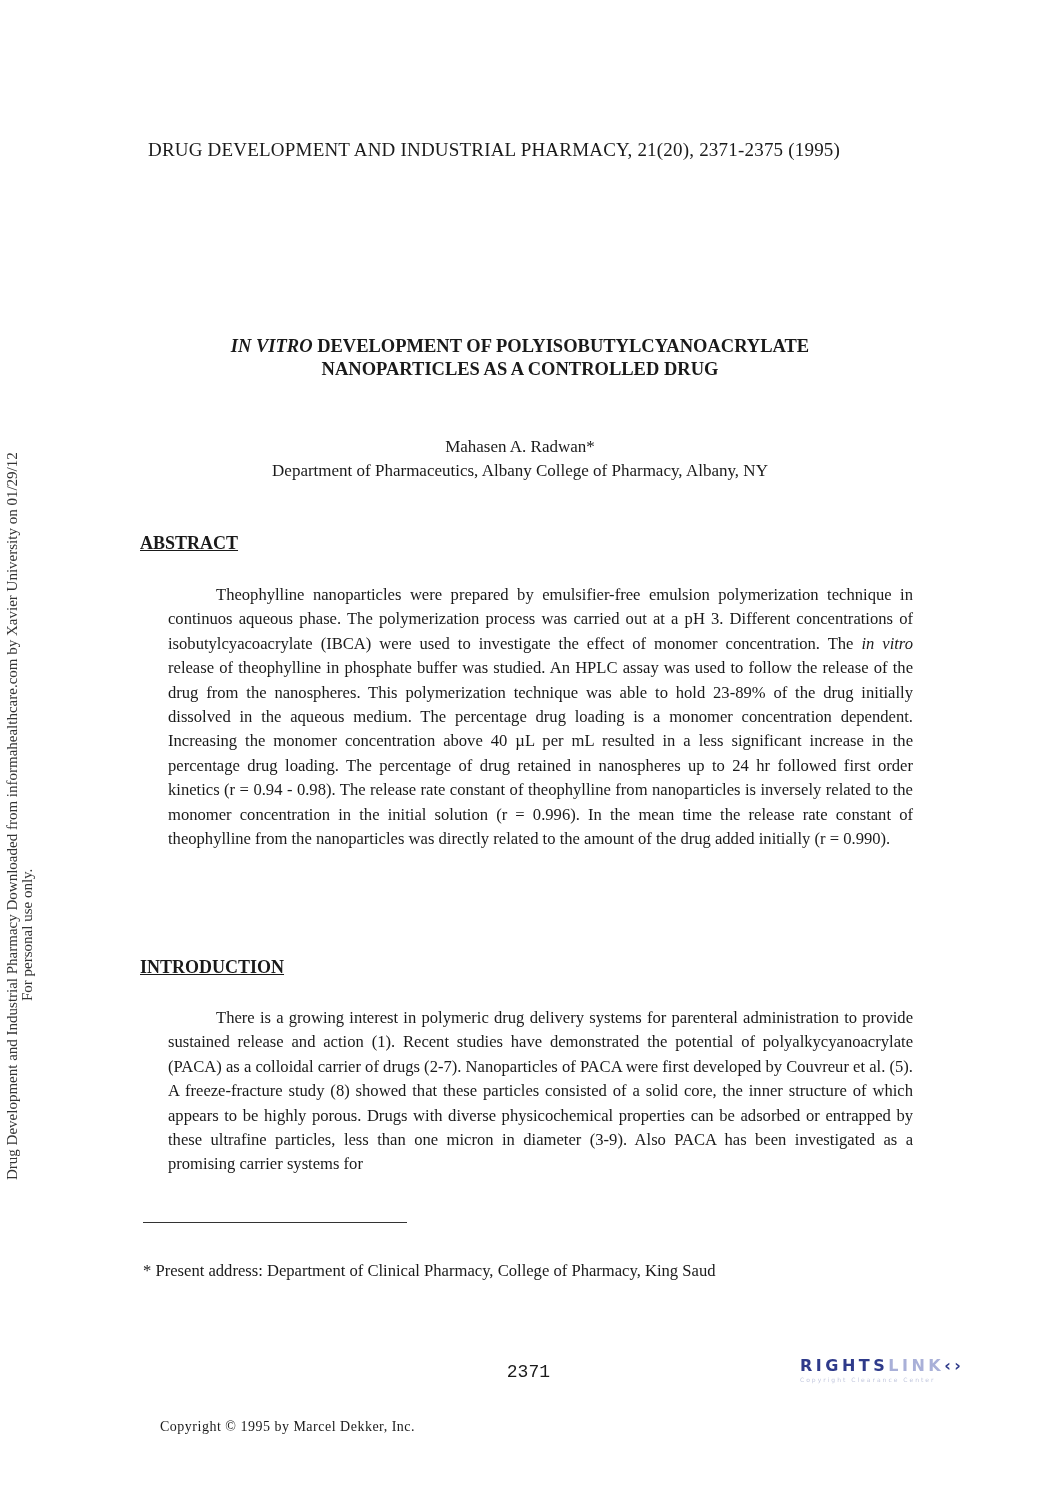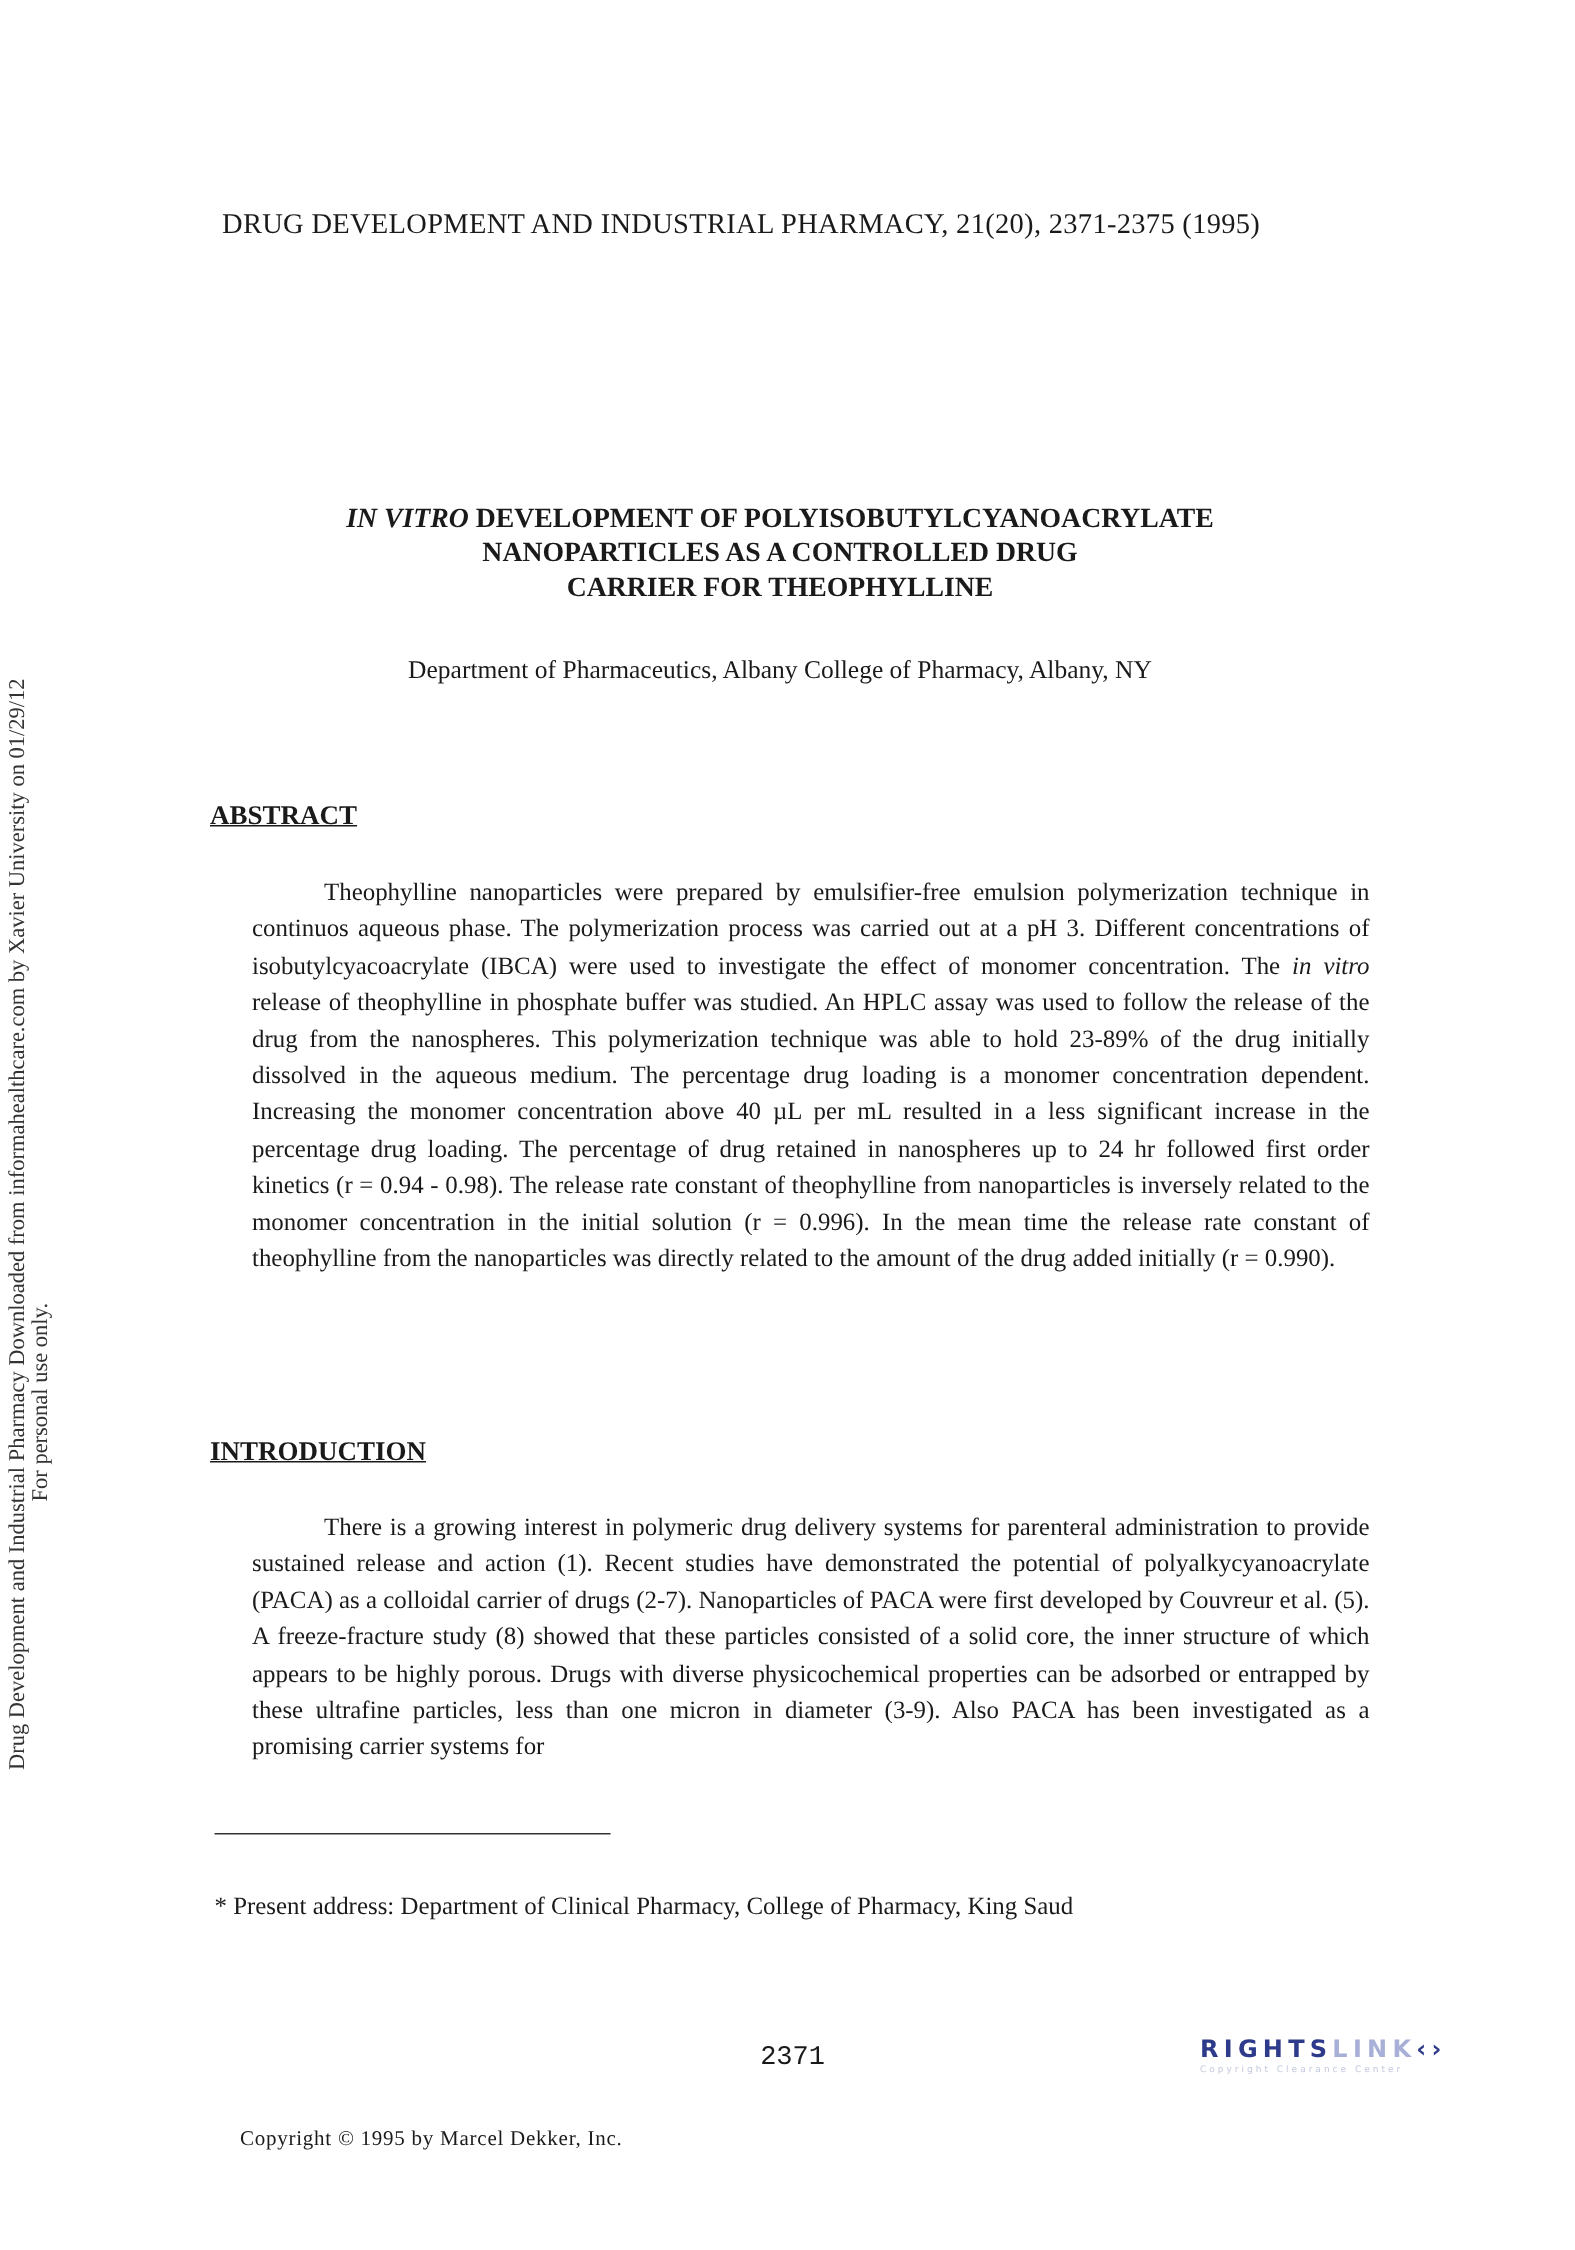--- a/index.html
+++ b/index.html
@@ -54,24 +54,24 @@
 <div class="abs journal-header">DRUG DEVELOPMENT AND INDUSTRIAL PHARMACY, 21(20), 2371-2375 (1995)</div>
 
 <div class="abs watermark">
   <div class="line wm1">Drug Development and Industrial Pharmacy Downloaded from informahealthcare.com by Xavier University on 01/29/12</div>
   <div class="line wm2">For personal use only.</div>
 </div>
 
 <div class="abs title">
   <div><i>IN VITRO</i><span> DEVELOPMENT OF POLYISOBUTYLCYANOACRYLATE</span></div>
   <div>NANOPARTICLES AS A CONTROLLED DRUG</div>
-  <div>CARRIER FOR THEOPHYLLINE</div>
 </div>
 
 <div class="abs author">
+  <div>Mahasen A. Radwan*</div>
   <div>Department of Pharmaceutics, Albany College of Pharmacy, Albany, NY</div>
 </div>
 
 <div class="abs section-heading abstract-h">ABSTRACT</div>
 
 <div class="abs para abstract-body">
   <p><span>Theophylline nanoparticles were prepared by emulsifier-free emulsion polymerization technique in continuos aqueous phase. The polymerization process was carried out at a pH 3.  Different concentrations of isobutylcyacoacrylate (IBCA) were used to investigate the effect of monomer concentration.  The </span><i>in vitro</i><span> release of theophylline in phosphate buffer was studied. An HPLC assay was used to follow the release of the drug from the nanospheres. This polymerization technique was able to hold 23-89% of the drug initially dissolved in the aqueous medium.  The percentage drug loading is a monomer concentration dependent.  Increasing the monomer concentration above 40 µL per mL resulted in a less significant increase in the percentage drug loading. The percentage of drug retained in nanospheres up to 24 hr followed first order kinetics (r = 0.94 - 0.98). The release rate constant of theophylline from nanoparticles is inversely related to the monomer concentration in the initial solution (r = 0.996).  In the mean time the release rate constant of theophylline from the nanoparticles was directly related to the amount of the drug added initially (r = 0.990).</span></p>
 </div>
 
 <div class="abs section-heading intro-h">INTRODUCTION</div>

